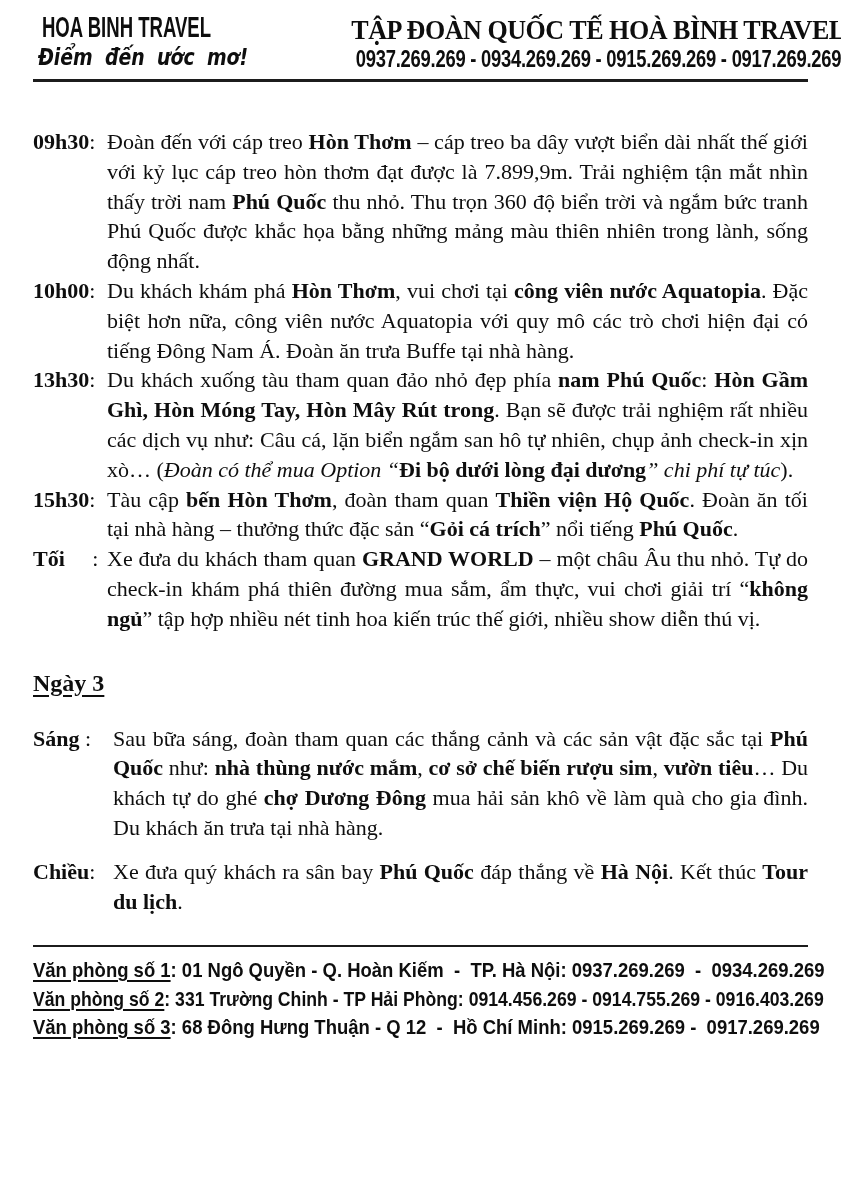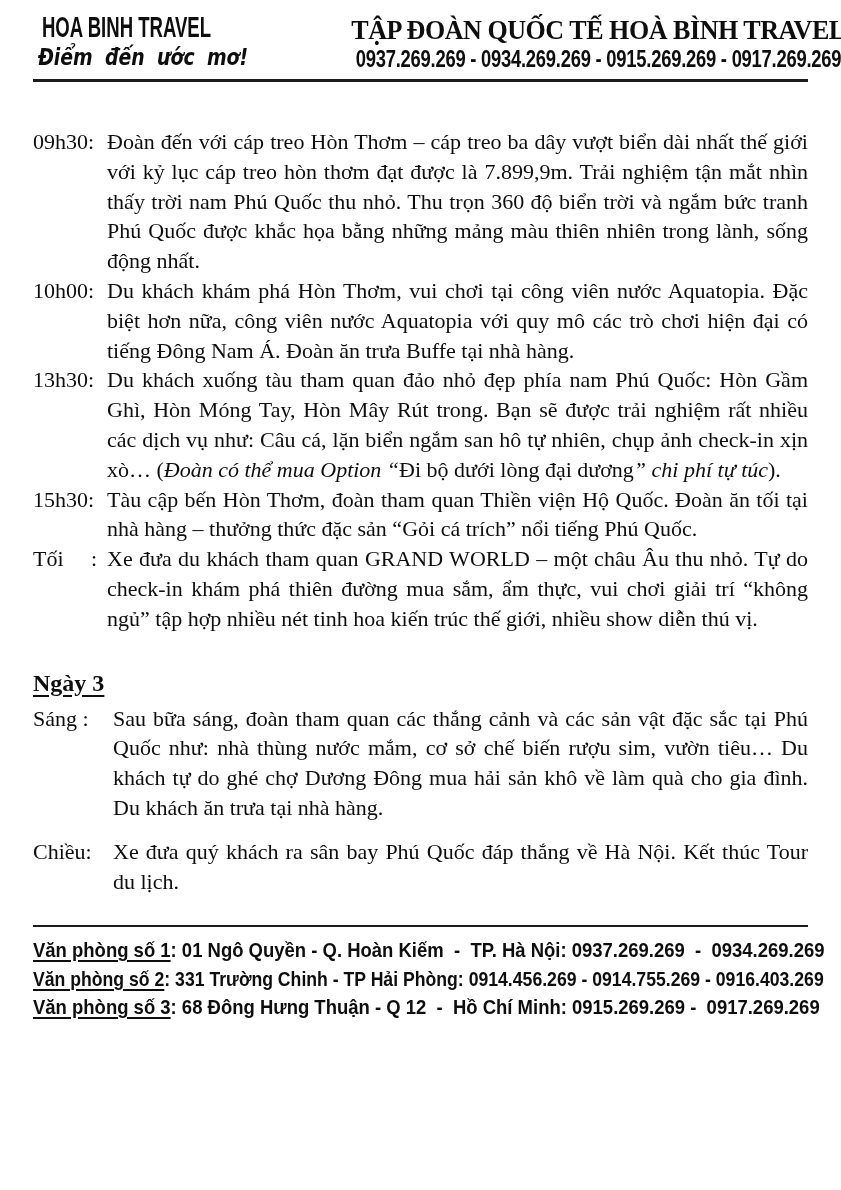--- a/index.html
+++ b/index.html
@@ -36,27 +36,27 @@
   }
   .hdr-rule{border-top:3px solid #1c1c1c;margin-top:6px;}
 
   
   .body{margin-top:45px;}
   .entry{
     font-size:22px;line-height:29.8px;text-align:justify;
     padding-left:74px;
   }
   .lbl{display:inline-block;width:74px;margin-left:-74px;white-space:pre;text-align:left;}
-  .lbl .b{font-weight:normal;}
+  .lbl .b{font-weight:bold;}
   .lbl .c{font-weight:normal;}
-  .b{font-weight:normal;}
+  .b{font-weight:bold;}
   .i{font-style:italic;}
 
   
-  .day3-head{position:relative;height:42px;margin-top:28px;}
+  .day3-head{position:relative;height:42px;margin-top:28px;margin-bottom:20px;}
   .day-label{
     position:absolute;left:0;top:8px;font-size:24px;font-weight:bold;
     text-decoration:underline;text-underline-offset:4px;
   }
   .day-title{
     position:absolute;left:347px;top:0;font-size:31px;font-weight:bold;font-style:italic;
     letter-spacing:1px;word-spacing:5px;white-space:nowrap;
   }
   .d3{padding-left:80px;}
   .d3 .lbl{width:80px;margin-left:-80px;}

